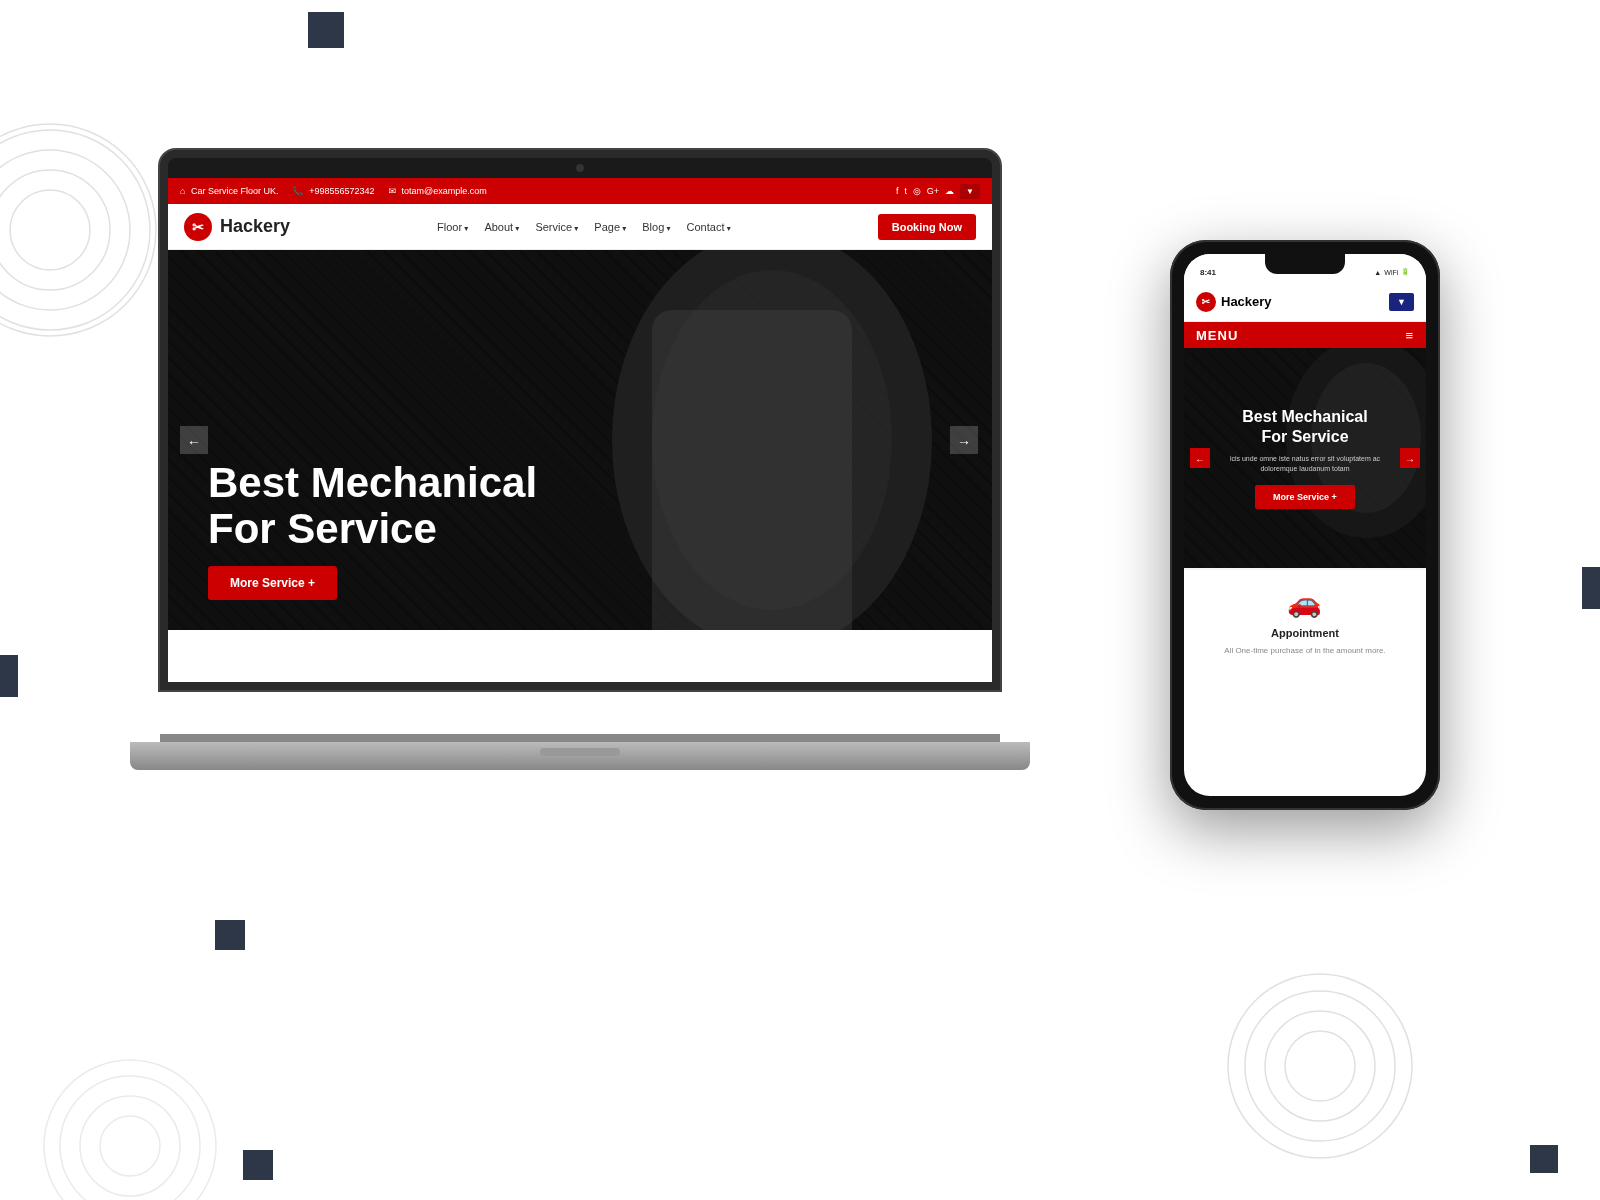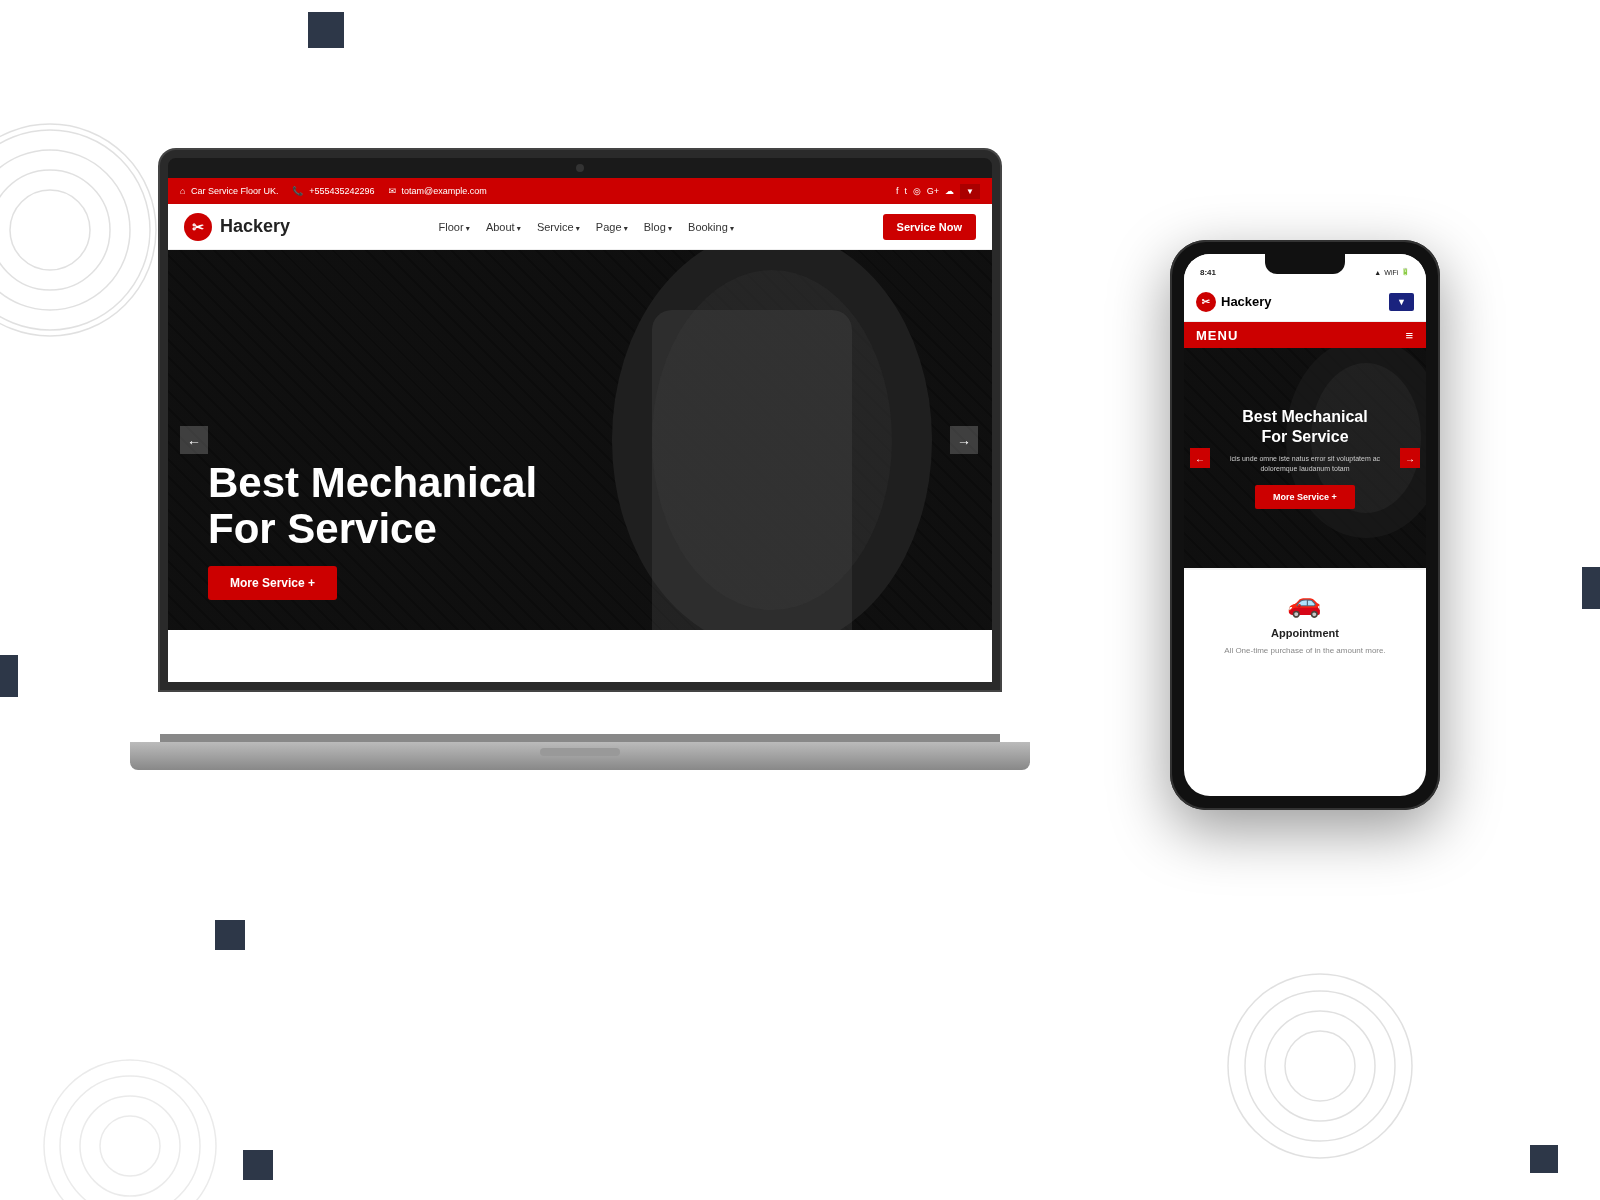--- a/index.html
+++ b/index.html
@@ -629,21 +629,21 @@
         <div class="laptop-screen-inner">
 
           <div class="site-topbar">
             <div class="site-topbar-left">
               <span>
                 <span style="margin-right:3px;">⌂</span>
                 <span>Car Service Floor UK.</span>
               </span>
               <span>
                 <span style="margin-right:3px;">📞</span>
-                <span>+555435242296</span>
+                <span>+998556572342</span>
               </span>
               <span>
                 <span style="margin-right:3px;">✉</span>
                 <span>totam@example.com</span>
               </span>
             </div>
             <div class="site-topbar-right">
               <span style="font-size:9px; color:#fff;">f</span>
               <span style="font-size:9px; color:#fff;">t</span>
               <span style="font-size:9px; color:#fff;">◎</span>
@@ -657,23 +657,23 @@
             <div class="nav-logo">
               <div class="logo-icon">✂</div>
               <span>Hackery</span>
             </div>
             <div class="nav-links">
               <span>Floor</span>
               <span>About</span>
               <span>Service</span>
               <span>Page</span>
               <span>Blog</span>
-              <span>Booking</span>
-            </div>
-            <div class="nav-booking-btn">Service Now</div>
+              <span>Contact</span>
+            </div>
+            <div class="nav-booking-btn">Booking Now</div>
           </div>
 
           <div class="site-hero">
             <div class="hero-tire-bg"></div>
             <div class="hero-hand-bg"></div>
             <div class="hero-arrow-left">←</div>
             <div class="hero-arrow-right">→</div>
             <div class="hero-title">
               <div>Best Mechanical</div>
               <div>For Service</div>

